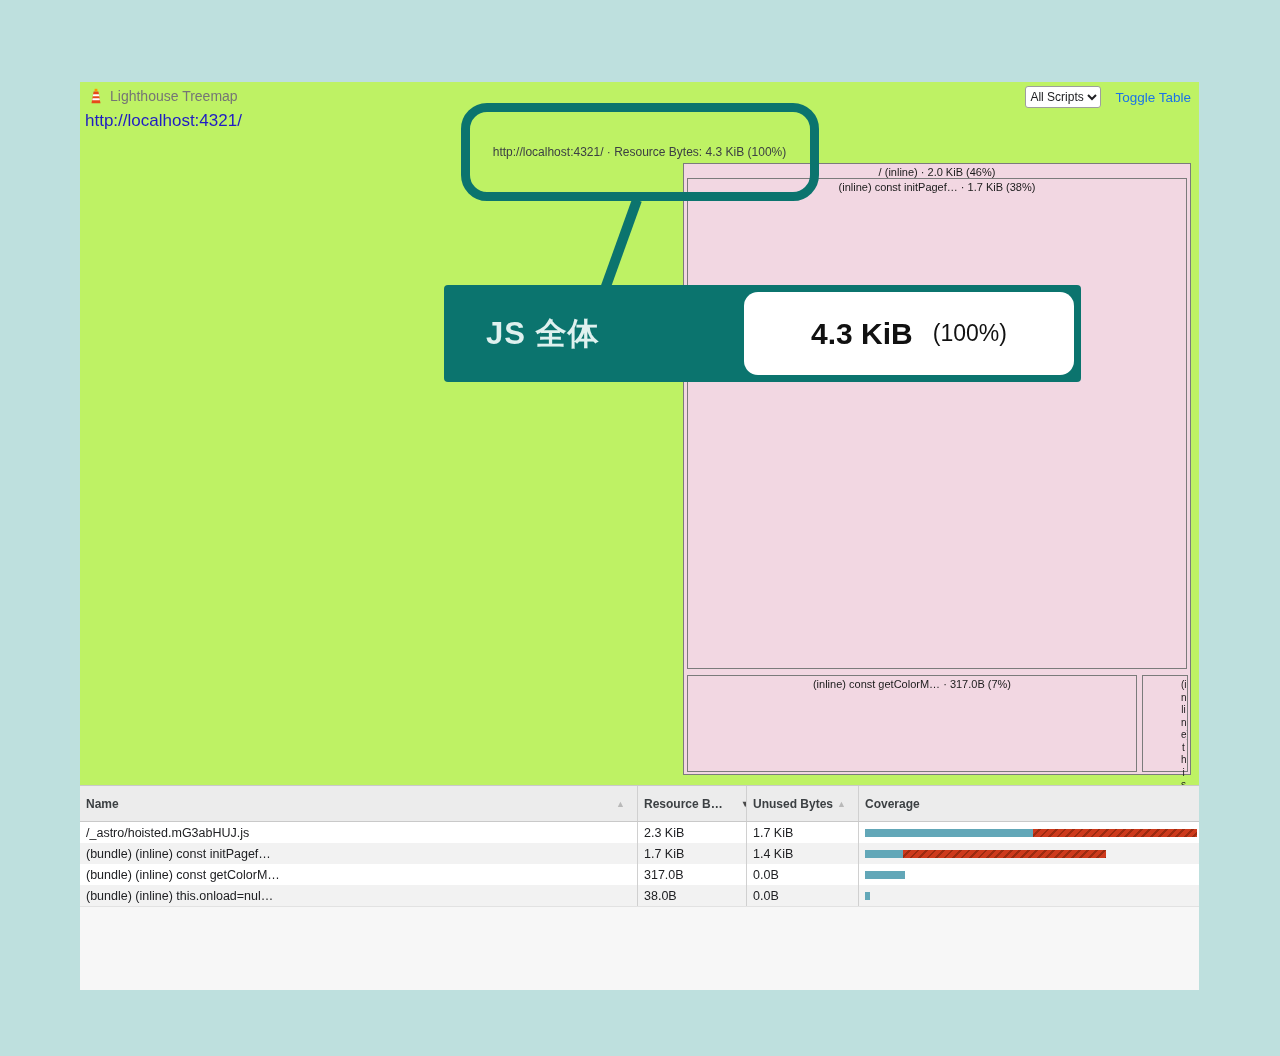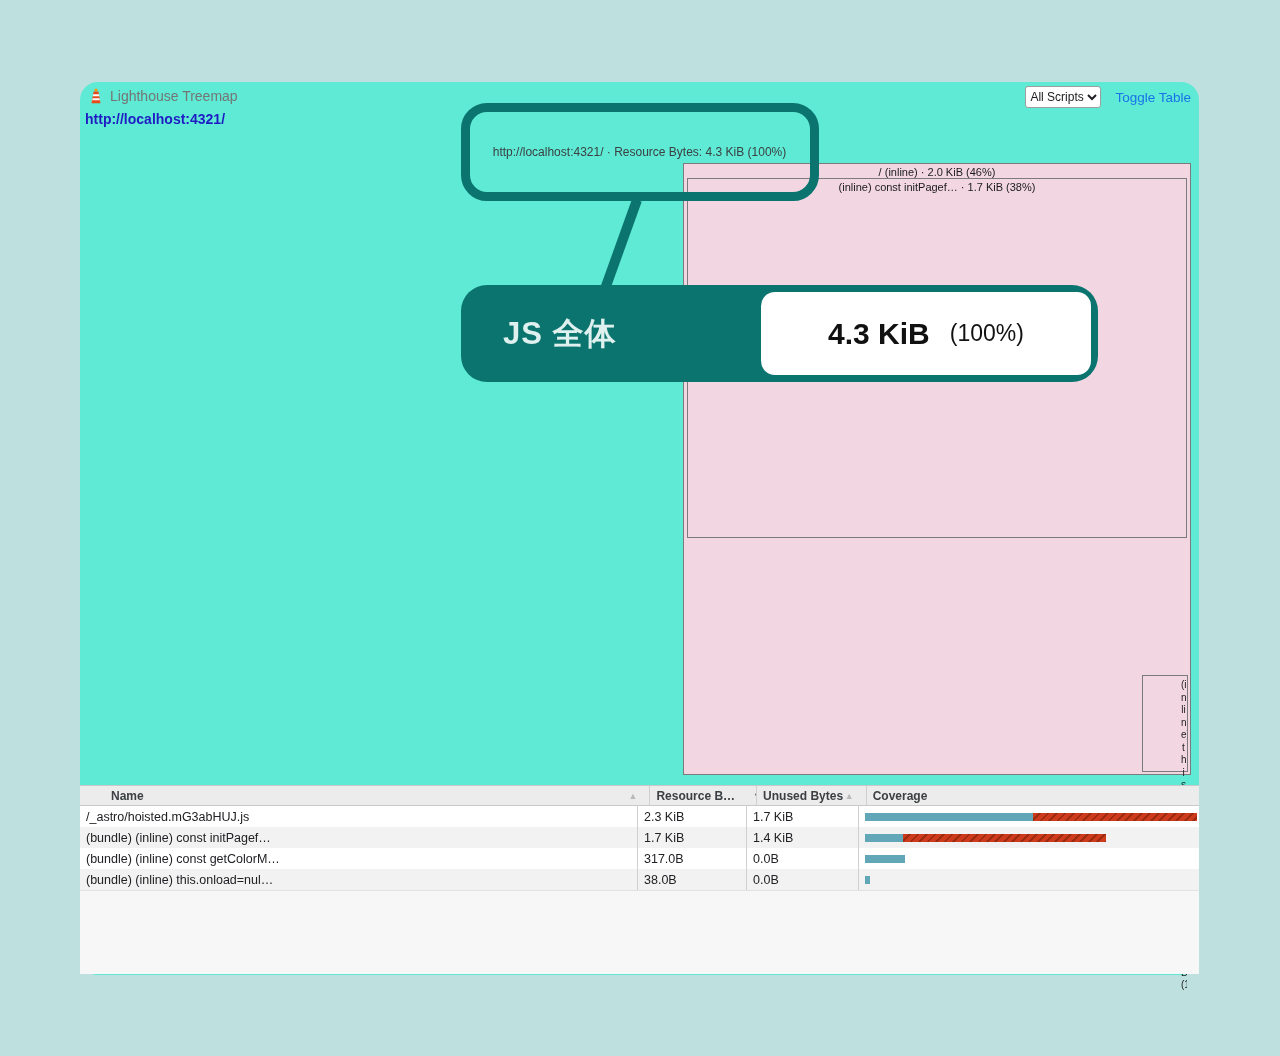--- a/index.html
+++ b/index.html
@@ -2,68 +2,68 @@
 <html><head>
 <meta charset="utf-8">
 <style>
   html,body{margin:0;padding:0;}
   body{
     width:1280px;height:1056px;position:relative;overflow:hidden;
     background:#bee0de;
     font-family:"Liberation Sans", sans-serif;
   }
   
-  .window{position:absolute;left:80px;top:82px;width:1119px;height:893px;background:#5eead4;border-radius:18px;}
+  .window{position:absolute;left:80px;top:82px;width:1119px;height:893px;background:#bef264;}
   .brand{position:absolute;left:8px;top:6px;display:flex;align-items:center;gap:6px;color:#757575;font-size:14px;}
   .controls{position:absolute;right:4px;top:4px;display:flex;align-items:center;gap:10px;}
   .script-select{font-size:12px;height:22px;border:1px solid #9e9e9e;border-radius:3px;background:#fff;color:#202124;}
   .toggle-btn{background:none;border:none;color:#1a73e8;font-size:13.5px;cursor:pointer;font-family:inherit;padding:2px 4px;}
-  .url-link{position:absolute;left:5px;top:29px;font-size:14px;font-weight:bold;color:#1f1cc4;text-decoration:none;}
+  .url-link{position:absolute;left:5px;top:29px;font-size:17px;font-weight:normal;color:#1f1cc4;text-decoration:none;}
   .tabs{position:absolute;right:3px;top:28px;display:flex;font-size:13.5px;}
   .tab{border:1px solid #dadce0;padding:3px 9px 4px;background:#fff;color:#3c4043;white-space:nowrap;cursor:pointer;}
   .tab + .tab{margin-left:-1px;}
   .tab .tab-suffix{margin-left:4px;color:#80868b;}
   .tab.active{background:#eef3fc;color:#1a73e8;}
   .tab.active .tab-suffix{color:#669df6;}
   .tab.strike{text-decoration:line-through;}
   .breadcrumb{position:absolute;left:0;top:63px;width:100%;text-align:center;font-size:12px;color:#3c4043;}
   
   .treemap{position:absolute;left:0;top:80px;width:1119px;height:614px;}
   .node{position:absolute;border:1px solid #7b7b7b;box-sizing:border-box;cursor:pointer;}
   .node-label{display:block;text-align:center;font-size:11px;color:#1b1b1b;padding-top:2px;white-space:nowrap;overflow:hidden;}
   .node-hoisted{left:8px;top:1px;width:589px;height:612px;background:#d4daf3;}
   .node-root{left:603px;top:1px;width:508px;height:612px;background:#f2d7e2;}
-  .node-initpage{left:3px;top:14px;width:500px;height:360px;background:#f2d7e2;}
+  .node-initpage{left:3px;top:14px;width:500px;height:491px;background:#f2d7e2;}
   .node-getcolor{left:3px;top:511px;width:450px;height:97px;background:#f2d7e2;}
   .node-onload{left:458px;top:511px;width:46px;height:97px;background:#f2d7e2;}
   .node-onload .node-label{font-size:10px;white-space:normal;word-break:break-all;line-height:12.5px;padding:3px 1px 0;margin-left:37px;}
   
   .dtable{position:absolute;left:0;top:703px;width:1119px;font-size:12.5px;color:#202124;}
-  .thead{display:flex;height:21px;background:#ececec;border-top:1px solid #c9c9c9;border-bottom:1px solid #c9c9c9;
-         box-sizing:border-box;font-weight:bold;font-size:12px;color:#3c4043;align-items:center;padding-left:25px;}
+  .thead{display:flex;height:37px;background:#ececec;border-top:1px solid #c9c9c9;border-bottom:1px solid #c9c9c9;
+         box-sizing:border-box;font-weight:bold;font-size:12px;color:#3c4043;align-items:center;}
   .trow{display:flex;height:21px;align-items:flex-end;background:#fff;}
   .trow.alt{background:#f2f2f2;}
   .cell{box-sizing:border-box;padding-left:6px;display:flex;align-items:center;overflow:hidden;white-space:nowrap;height:100%;}
   .cell + .cell{border-left:1px solid #d0d0d0;}
   .col-name{width:557px;}
   .col-res{width:109px;gap:12px;}
   .col-unused{width:112px;}
   .col-cov{width:341px;}
   .sort-icon{font-size:9px;margin-left:6px;}
   .sort-inactive{color:#b9b9b9;margin-left:auto;margin-right:12px;}
   .sort-active{color:#4a4a4a;}
   .cov-bars{display:flex;height:8px;width:334px;}
   .bar-used{background:#62a7b8;height:8px;}
   .bar-unused{height:8px;background:repeating-linear-gradient(135deg,#cd3a1c 0 4px,#9c2b10 4px 6px);}
   .table-rest{height:83px;background:#f7f7f7;border-top:1px solid #e2e2e2;}
   
   .anno-rect{position:absolute;left:461px;top:103px;width:358px;height:98px;border:9px solid #0b746e;
              border-radius:26px;box-sizing:border-box;z-index:10;pointer-events:none;}
   .anno-line-svg{position:absolute;left:0;top:0;width:1280px;height:1056px;z-index:9;pointer-events:none;}
-  .callout{position:absolute;left:461px;top:285px;width:637px;height:97px;background:#0b746e;border-radius:26px;
+  .callout{position:absolute;left:444px;top:285px;width:637px;height:97px;background:#0b746e;border-radius:4px;
            display:flex;align-items:center;z-index:11;}
   .callout-label{margin-left:42px;font-size:31px;font-weight:bold;color:#dff1ef;letter-spacing:1px;}
   .callout-box{position:absolute;right:7px;top:7px;bottom:7px;width:330px;background:#ffffff;border-radius:14px;
                display:flex;align-items:center;justify-content:center;gap:20px;}
   .callout-value{font-size:30px;font-weight:bold;color:#111;}
   .callout-pct{font-size:23px;color:#111;}
 </style>
 </head>
 <body>
 
@@ -89,20 +89,23 @@
   <a class="url-link" href="#">http://localhost:4321/</a>
 
 
   <div class="breadcrumb">http://localhost:4321/ · Resource Bytes: 4.3 KiB (100%)</div>
 
   <div class="treemap">
     <div class="node node-root">
       <span class="node-label">/ (inline) · 2.0 KiB (46%)</span>
       <div class="node node-initpage">
         <span class="node-label">(inline) const initPagef… · 1.7 KiB (38%)</span>
+      </div>
+      <div class="node node-getcolor">
+        <span class="node-label">(inline) const getColorM… · 317.0B (7%)</span>
       </div>
       <div class="node node-onload">
         <span class="node-label">(inline) this.onload=nul… · 38.0B (1%)</span>
       </div>
     </div>
   </div>
 
   <div class="dtable">
     <div class="thead">
       <div class="cell col-name">

